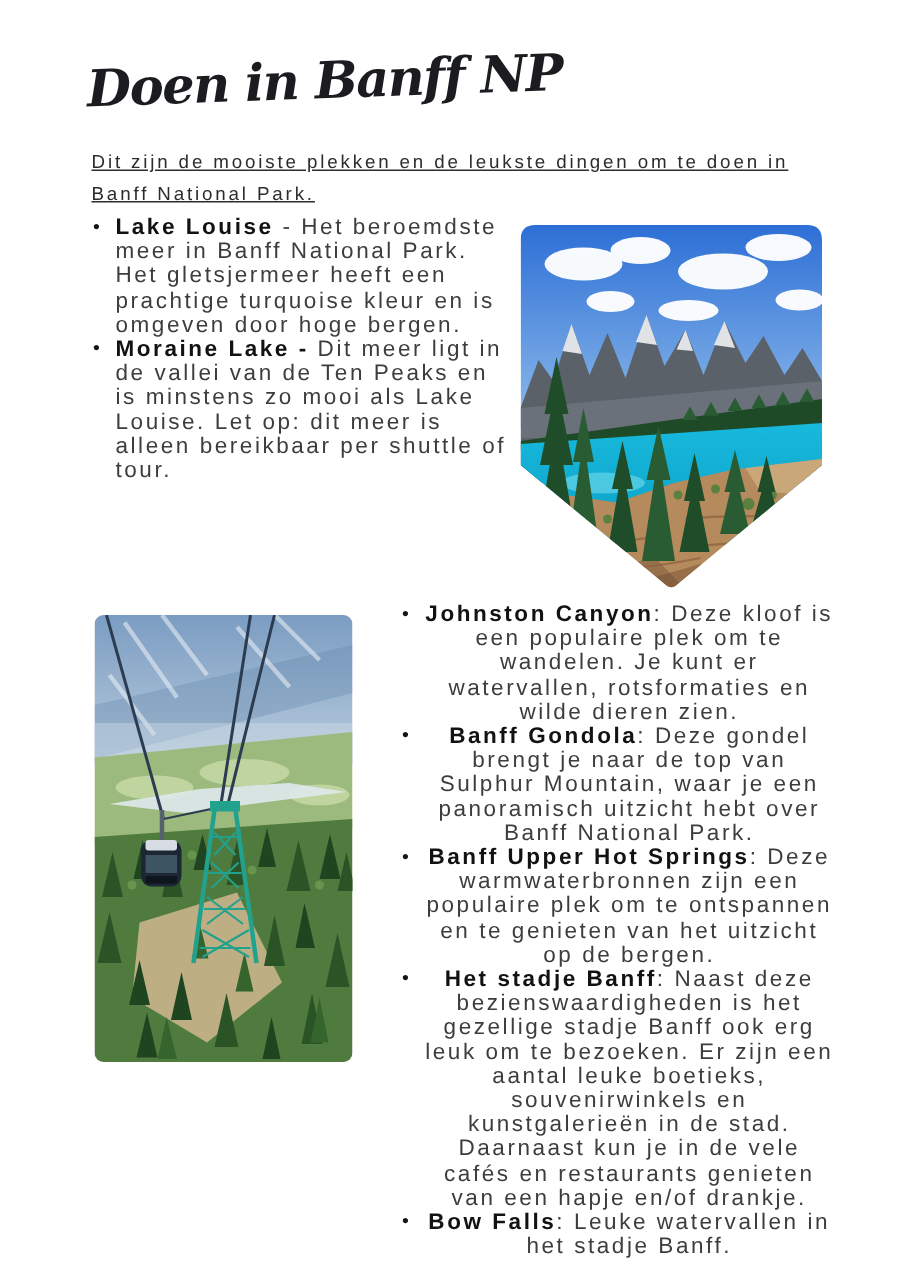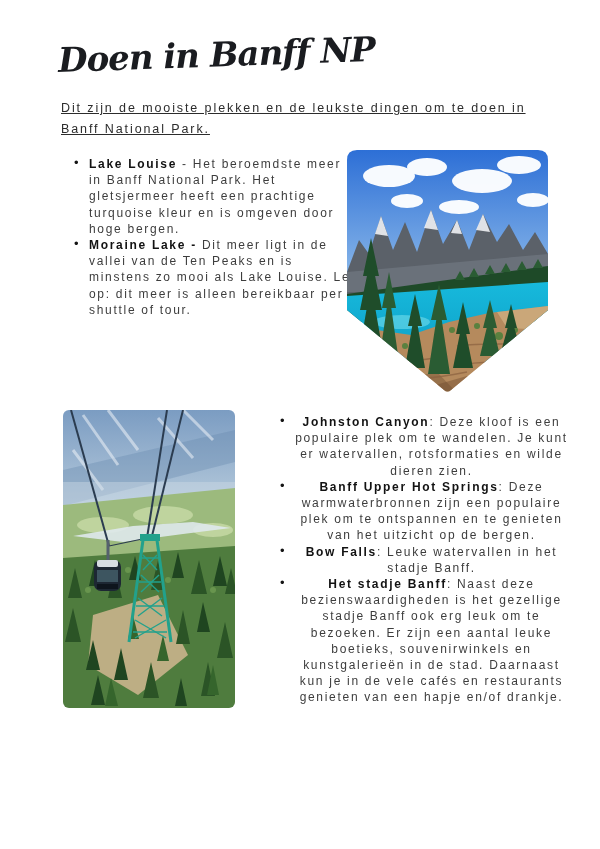--- a/index.html
+++ b/index.html
@@ -10,22 +10,22 @@
   .title{
     position:absolute;left:58px;top:40px;
     font-family:"DejaVu Serif",serif;font-style:italic;font-weight:600;
     font-size:34px;letter-spacing:-1px;color:#1a1c20;
     transform:rotate(-2deg);transform-origin:left center;white-space:nowrap;
   }
   .subtitle{
     position:absolute;left:61px;top:98px;width:492px;
     font-size:12.5px;line-height:21px;letter-spacing:1.9px;color:#2c2c2c;text-decoration:underline;
   }
-  ul.blist{position:absolute;margin:12px;padding:0;list-style:none;
-    font-size:12px;line-height:16.2px;letter-spacing:1.7px;color:#3d3d3d;}
+  ul.blist{position:absolute;margin:0;padding:0;list-style:none;
+    font-size:15px;line-height:16.2px;letter-spacing:1.7px;color:#3d3d3d;}
   ul.blist li{position:relative;padding-left:16px;}
   ul.blist li::before{content:"\2022";position:absolute;left:1px;top:-1px;color:#141414;font-size:13px;}
   ul.blist .b{font-weight:bold;color:#121212;}
   .list-left{left:61px;top:144px;width:284px;}
   .list-right{left:267px;top:402px;width:289px;text-align:center;}
   .photo{position:absolute;display:block;}
   #moraine{left:347px;top:150px;}
   #gondola{left:63px;top:410px;}
 </style>
 </head>
@@ -37,23 +37,24 @@
 
   <div class="subtitle">Dit zijn de mooiste plekken en de leukste dingen om te doen in Banff National Park.</div>
 
   <ul class="blist list-left">
     <li><span class="b">Lake Louise</span><span> - </span><span>Het beroemdste meer in Banff National Park. Het gletsjermeer heeft een prachtige turquoise kleur en is omgeven door hoge bergen.</span></li>
     <li><span class="b">Moraine Lake -</span><span> </span><span>Dit meer ligt in de vallei van de Ten Peaks en is minstens zo mooi als Lake Louise. Let op: dit meer is alleen bereikbaar per shuttle of tour.</span></li>
   </ul>
 
   <ul class="blist list-right">
     <li><span class="b">Johnston Canyon</span><span>: </span><span>Deze kloof is een populaire plek om te wandelen. Je kunt er watervallen, rotsformaties en wilde dieren zien.</span></li>
+    <li><span class="b">Banff Gondola</span><span>: </span><span>Deze gondel brengt je naar de top van Sulphur Mountain, waar je een panoramisch uitzicht hebt over Banff National Park.</span></li>
     <li><span class="b">Banff Upper Hot Springs</span><span>: </span><span>Deze warmwaterbronnen zijn een populaire plek om te ontspannen en te genieten van het uitzicht op de bergen.</span></li>
+    <li><span class="b">Het stadje Banff</span><span>: </span><span>Naast deze bezienswaardigheden is het gezellige stadje Banff ook erg leuk om te bezoeken. Er zijn een aantal leuke boetieks, souvenirwinkels en kunstgalerieën in de stad. Daarnaast kun je in de vele cafés en restaurants genieten van een hapje en/of drankje.</span></li>
     <li><span class="b">Bow Falls</span><span>: </span><span>Leuke watervallen in het stadje Banff.</span></li>
-    <li><span class="b">Het stadje Banff</span><span>: </span><span>Naast deze bezienswaardigheden is het gezellige stadje Banff ook erg leuk om te bezoeken. Er zijn een aantal leuke boetieks, souvenirwinkels en kunstgalerieën in de stad. Daarnaast kun je in de vele cafés en restaurants genieten van een hapje en/of drankje.</span></li>
   </ul>
 
   <svg id="moraine" class="photo" width="201" height="243" viewBox="0 0 201 243" aria-hidden="true">
     <defs>
       <clipPath id="mclip">
         <path d="M10,0 H191 Q201,0 201,10 V160 L104,240 Q100.5,243 97,240 L0,160 V10 Q0,0 10,0 Z"></path>
       </clipPath>
       <linearGradient id="skyg" x1="0" y1="0" x2="0" y2="1">
         <stop offset="0" stop-color="#2d6fd6"></stop>
           <stop offset="1" stop-color="#8ebbea"></stop>

